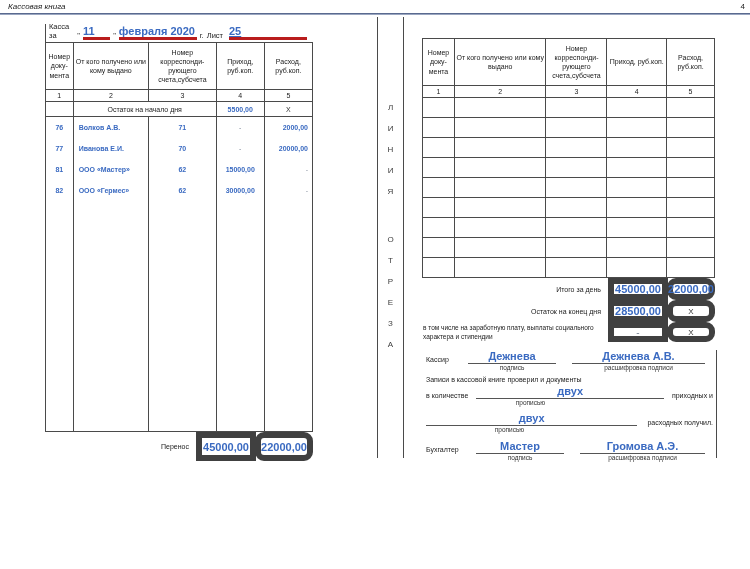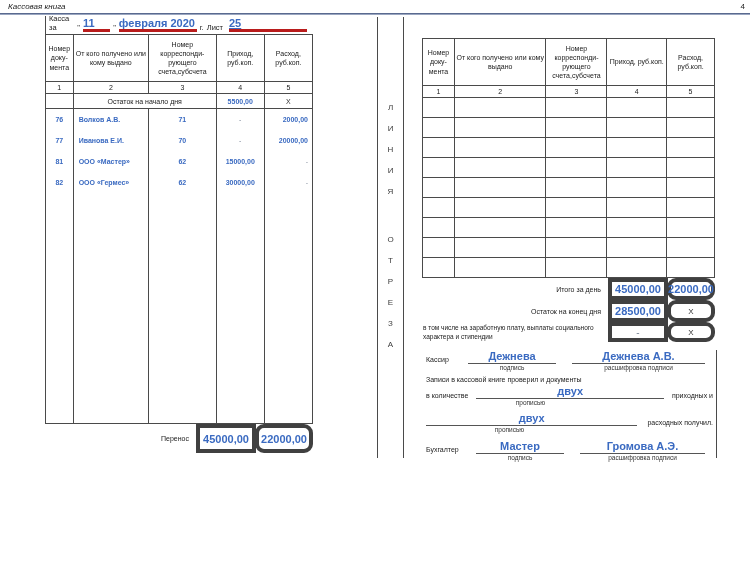--- a/index.html
+++ b/index.html
@@ -21,25 +21,25 @@
   td { overflow:hidden; }
   .grid td { border:1px solid #4a4a4a; font-size:7px; text-align:center; vertical-align:middle; line-height:1.3; padding:1px; }
   tr.data td, tr.filler td { border-top:none; border-bottom:none; }
   tr.filler td { border-bottom:1px solid #4a4a4a; }
   tr.data td.c-name { text-align:left; padding-left:5px; }
   tr.data td.amt-r { text-align:right; padding-right:4px; }
 
   .sum-row { display:flex; align-items:stretch; }
   .sum-label { flex:1; font-size:7px; text-align:right; padding-right:7px; display:flex; align-items:center; justify-content:flex-end; }
   .sum-label.two-line { text-align:left; justify-content:flex-start; font-size:6.5px; line-height:1.45; padding-left:1px; padding-right:4px; }
-  .sum-cell { border:4px solid #404040; display:flex; align-items:center; justify-content:center; }
+  .sum-cell { border:6px solid #404040; display:flex; align-items:center; justify-content:center; }
   .sum-cell + .sum-cell { margin-left:-1px;border-radius:9px; }
 
   
-  .left-sheet { position:absolute; left:45px; top:16px; width:268px; }
+  .left-sheet { position:absolute; left:45px; top:24px; width:268px; }
   .kassa-row { height:18px; border-left:1px solid #4a4a4a; display:flex; align-items:flex-end; padding:0 0 2px 3px; font-size:7.5px; }
   .kassa-row .q { margin:0 3px; }
   .ufield { border-bottom:3px solid #b91c1c; text-align:left; line-height:12px; }
   .day-f { width:32px; }
   .month-f { width:92px; }
   .list-f { width:92px; margin:0 6px 0 6px;text-decoration:underline; }
   .spacer { flex:1; }
 
   .left-sheet .c1 { width:30px; } .left-sheet .c2 { width:102px; }
   .left-sheet .c3 { width:80px; } .left-sheet .c4 { width:60px; }

